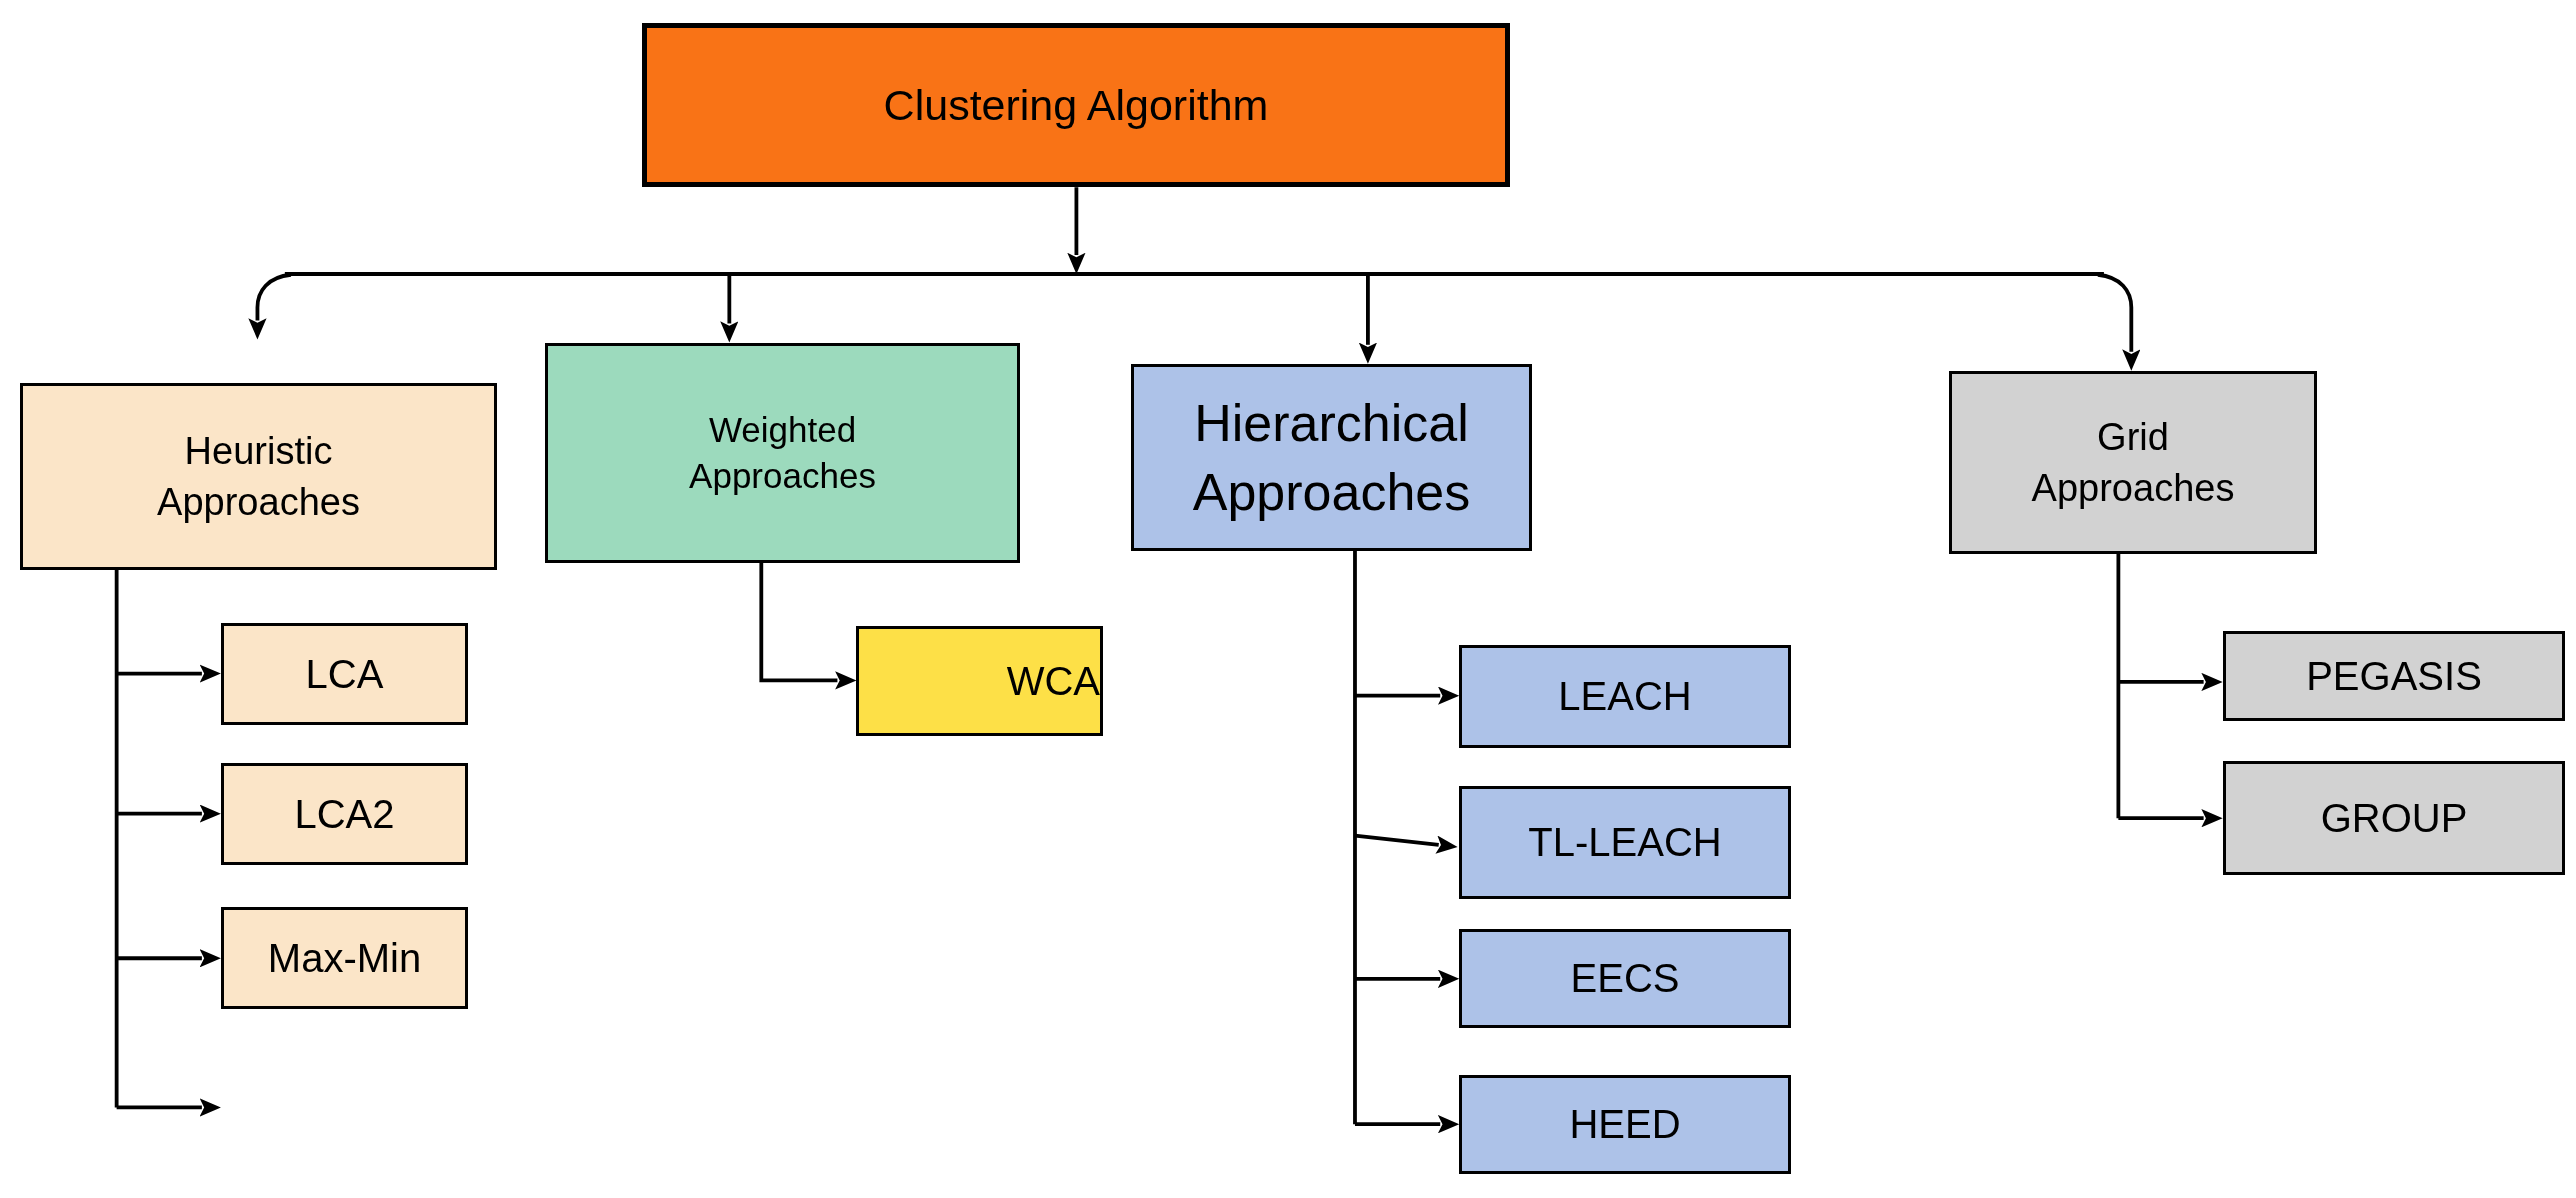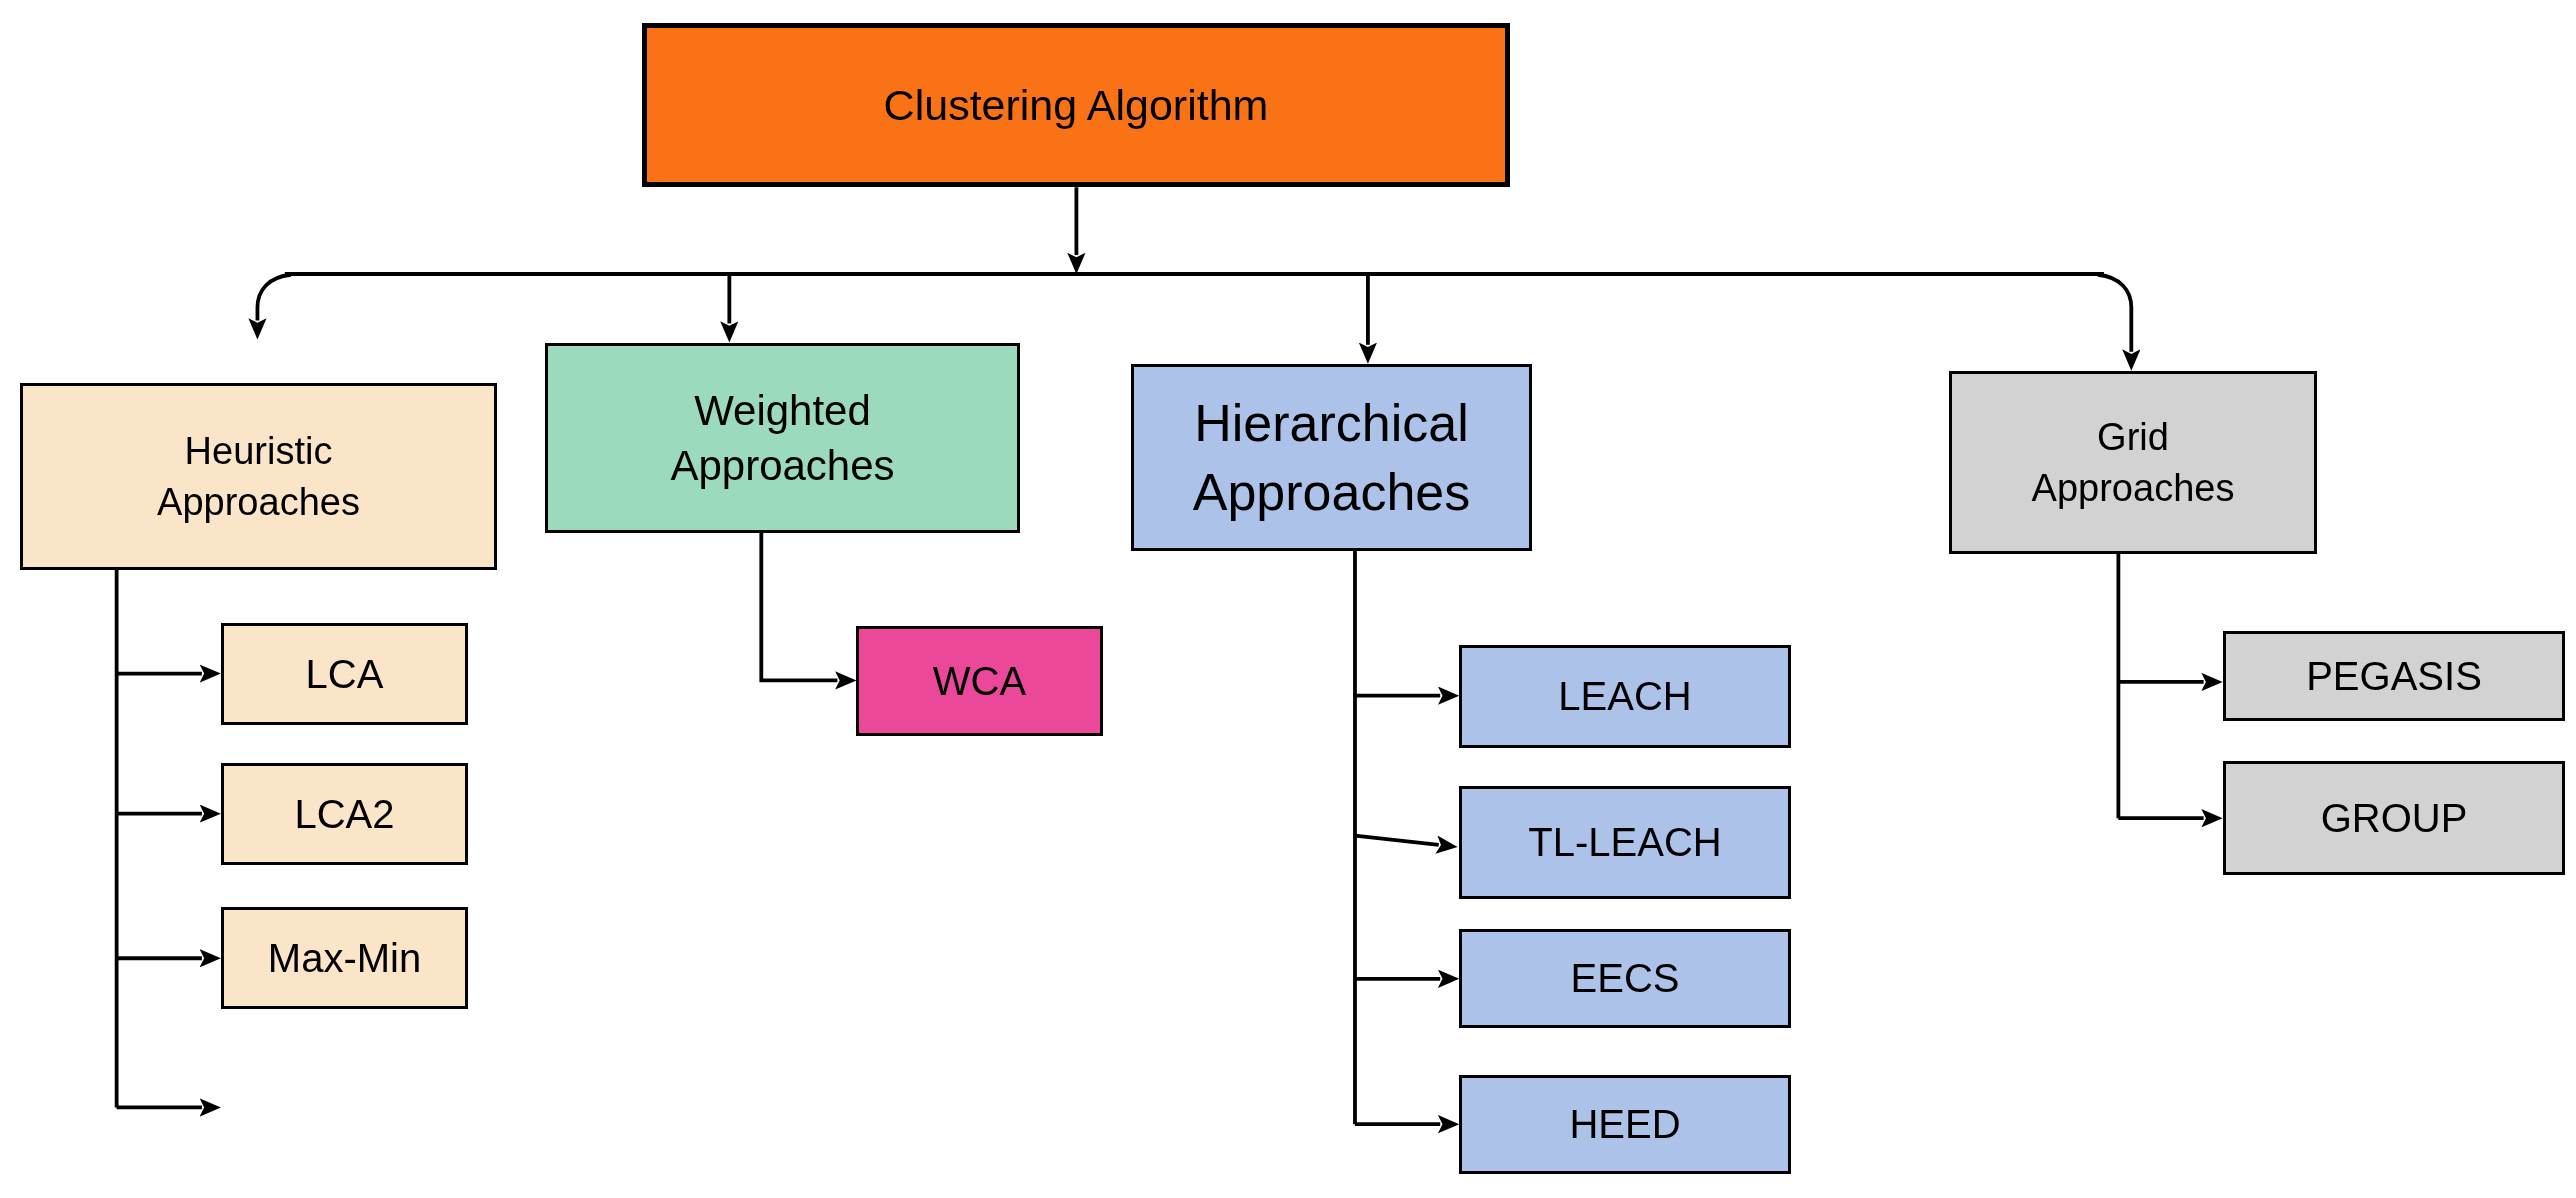--- a/index.html
+++ b/index.html
@@ -15,21 +15,21 @@
   .node{
     position:absolute;
     box-sizing:border-box;
     border:3.8px solid #000;
     display:flex;align-items:center;justify-content:center;
     text-align:center;color:#000;
   }
   .lbl{white-space:pre-line;line-height:1.32;display:block;}
   .root   {left:642px; top:23px;  width:868px;height:164px;border-width:5.3px;font-size:43px;}
   .b-heu  {left:20px;  top:340px; width:477px; height:187px;font-size:38px;margin-top:43px;}
-  .b-wei  {left:545px; top:343px; width:475px; height:190px;font-size:42px;}
+  .b-wei  {left:545px; top:343px; width:475px; height:220px;font-size:35px;}
   .b-hie  {left:1131px;top:364px; width:401px; height:187px;font-size:52px;}
   .b-gri  {left:1949px;top:371px; width:368px; height:183px;font-size:38px;}
   .child  {font-size:40px;}
   .n-lca    {left:221px; top:623px; width:247px;height:102px;}
   .n-lca2   {left:221px; top:763px;width:247px;height:102px;}
   .n-maxmin {left:221px; top:907px;width:247px;height:102px;}
   .n-dclu   {left:221px; top:1057px;width:247px;height:102px;}
   .n-wca    {left:856px;top:626px; width:247px;height:110px;}
   .n-leach  {left:1459px;top:645px; width:332px;height:103px;}
   .n-tll    {left:1459px;top:786px;width:332px;height:113px;}
@@ -105,21 +105,21 @@
   <div class="node child n-lca" style="background-color: rgb(251, 229, 200);">
     <span class="lbl">LCA</span>
   </div>
   <div class="node child n-lca2" style="background-color: rgb(251, 229, 200);">
     <span class="lbl">LCA2</span>
   </div>
   <div class="node child n-maxmin" style="background-color: rgb(251, 229, 200);">
     <span class="lbl">Max-Min</span>
   </div>
 
-  <div class="node child n-wca" style="background-color: #ec4899;">
+  <div class="node child n-wca" style="background-color: #fde047; justify-content: flex-end;">
     <span class="lbl">WCA</span>
   </div>
 
   <div class="node child n-leach" style="background-color: rgb(173, 194, 232);">
     <span class="lbl">LEACH</span>
   </div>
   <div class="node child n-tll" style="background-color: rgb(173, 194, 232);">
     <span class="lbl">TL-LEACH</span>
   </div>
   <div class="node child n-eecs" style="background-color: rgb(173, 194, 232);">

